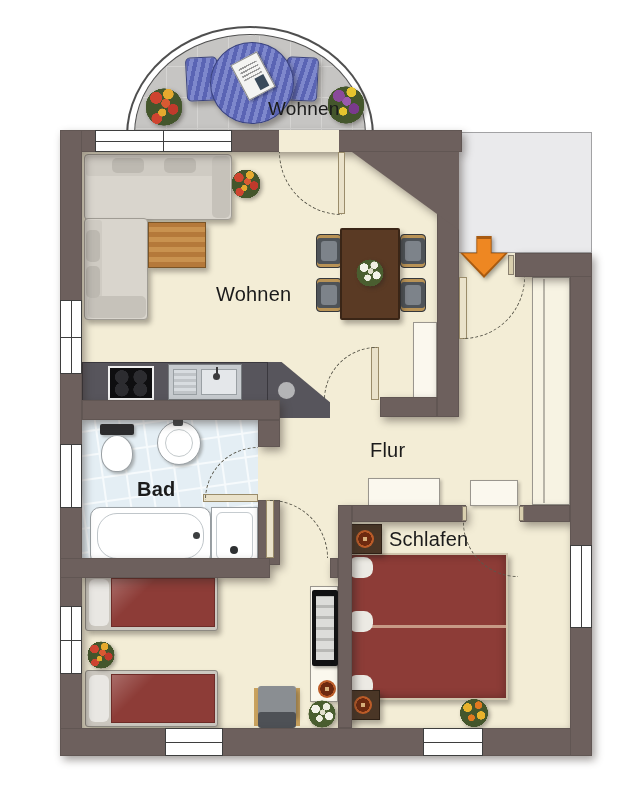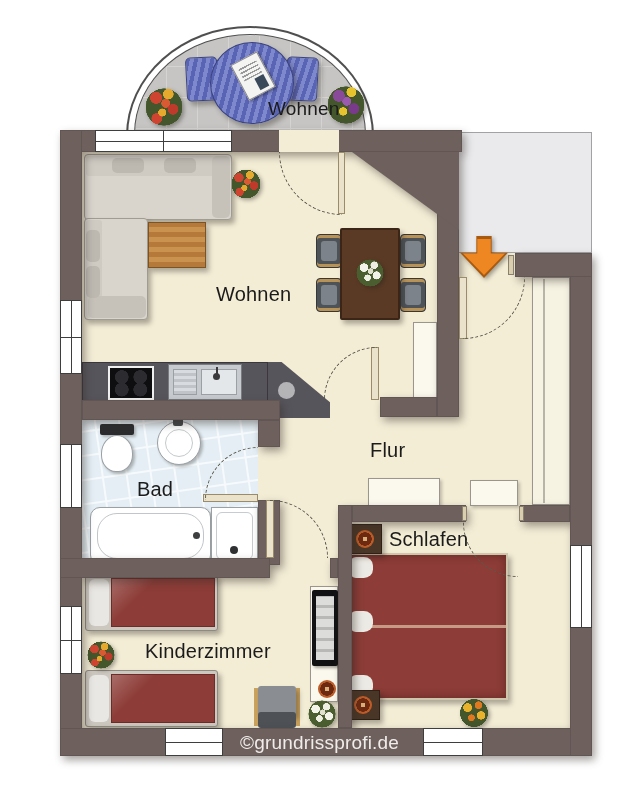--- a/index.html
+++ b/index.html
@@ -239,18 +239,16 @@
   <div class="arc" style="left:212px;top:500px;width:116px;height:116px;clip-path:inset(0 0 50% 50%);"></div>
 
   <div class="abs" style="left:460px;top:236px;width:48px;height:42px;filter:drop-shadow(2px 2px 2px rgba(0,0,0,.35));">
     <div class="abs" style="left:0;top:0;width:48px;height:42px;background:#a85a10;clip-path:polygon(34% 0,66% 0,66% 40%,100% 40%,50% 100%,0 40%,34% 40%);"></div>
     <div class="abs" style="left:3px;top:3px;width:42px;height:36px;background:#ee8722;clip-path:polygon(34% 0,66% 0,66% 40%,100% 40%,50% 100%,0 40%,34% 40%);"></div>
   </div>
 
   <div class="label" style="left:268px;top:98px;font-size:19px;">Wohnen</div>
   <div class="label" style="left:216px;top:283px;">Wohnen</div>
   <div class="label" style="left:370px;top:439px;">Flur</div>
-  <div class="label" style="left:137px;top:478px;">Bad</div>
+  <div class="label" style="left:137px;top:478px;font-weight:bold;">Bad</div>
   <div class="label" style="left:389px;top:528px;">Schlafen</div>
-  <div class="label" style="left:145px;top:640px;">Kinderzimmer</div>
-  <div class="label" style="left:240px;top:732px;color:#efecea;font-size:19px;">©grundrissprofi.de</div>
 
 </div>
 
 </body></html>

